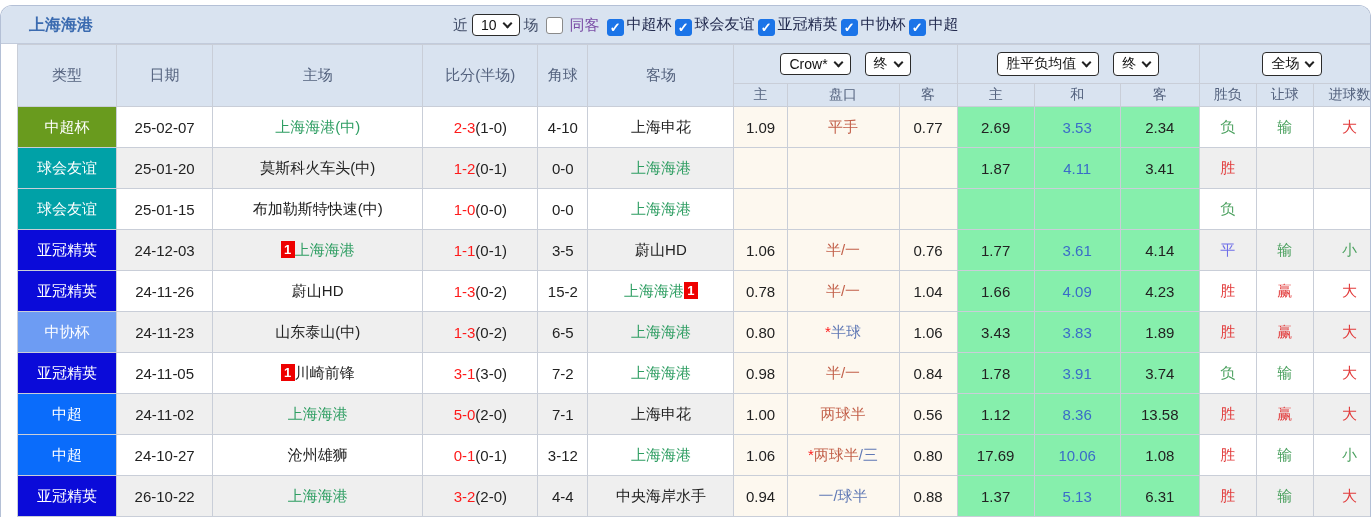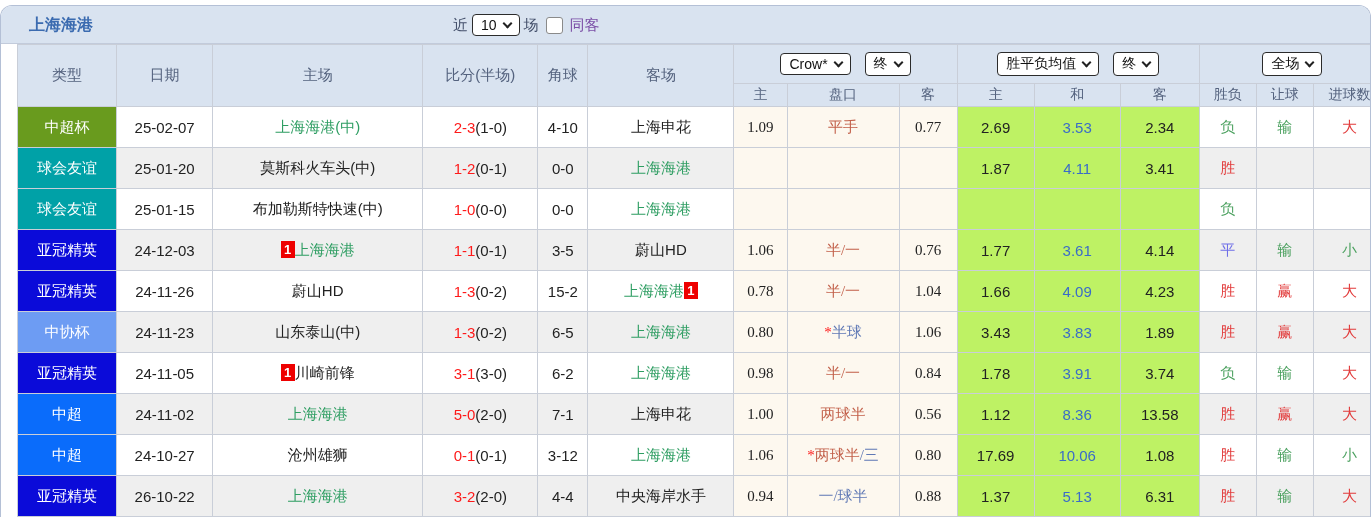--- a/index.html
+++ b/index.html
@@ -32,22 +32,22 @@
   table { width: 100%; border-collapse: collapse; table-layout: fixed; margin-left: 16px; }
   th, td { border: 1px solid #c9ced8; text-align: center; overflow: hidden; white-space: nowrap; }
   thead th { background: #d9e3f0; color: #54627e; font-weight: normal; }
   tr.h1 th { height: 39px; font-size: 15px; }
   tr.h2 th { height: 23px; font-size: 14px; }
   .grp { vertical-align: middle; }
   .grp .inner { display: flex; justify-content: center; align-items: center; gap: 14px; }
   tbody td { height: 41px; font-size: 15px; color: #222; background: #fff; }
   tr.even td { background: #efefef; }
   td.type { color: #fff; font-size: 15px; }
-  td.cream, tr.even td.cream { background: #fdf8ef; font-family: Liberation Serif, serif; }
-  td.ablue, tr.even td.ablue { background: #bef264; }
+  td.cream, tr.even td.cream { background: #fdf8ef; }
+  td.ablue, tr.even td.ablue { background: #86efac; }
   .t-green { color: var(--teamgreen); }
   .ft { color: var(--ftred); }
   .ht { color: #222; }
   .avg-d { color: var(--avgblue); }
   .badge { display: inline-block; background: #ee0000; color: #fff; width: 14px; height: 17px;
     line-height: 17px; font-size: 13px; font-weight: bold; vertical-align: 1px; }
   .pk-rust { color: var(--rust); }
   .pk-blue { color: var(--pkblue); }
   .pk-red  { color: var(--ftred); }
 </style>
@@ -59,20 +59,21 @@
     <span class="title">上海海港</span>
     <div class="controls">
       <span class="lbl">近</span>
       <span class="select">
         <span>10</span>
         <i class="chev"></i>
       </span>
       <span class="lbl">场</span>
       <span class="cb" id="cb-sameaway"></span>
       <span class="lbl purple">同客</span>
+      <span id="league-filters"><span class="cb checked">✓</span><span class="lbl dark">中超杯</span><span class="cb checked">✓</span><span class="lbl dark">球会友谊</span><span class="cb checked">✓</span><span class="lbl dark">亚冠精英</span><span class="cb checked">✓</span><span class="lbl dark">中协杯</span><span class="cb checked">✓</span><span class="lbl dark">中超</span></span>
     </div>
   </div>
 
   <table>
     <colgroup>
       <col style="width:99px">
         <col style="width:96px">
         <col style="width:210px">
       <col style="width:115px">
         <col style="width:50px">
@@ -241,21 +242,21 @@
           <td class="ablue">1.89</td>
           <td style="color: rgb(226, 60, 60);">胜</td>
           <td style="color: rgb(226, 60, 60);">赢</td>
           <td style="color: rgb(226, 60, 60);">大</td>
         </tr>
         <tr class="odd">
           <td class="type" style="background: rgb(11, 11, 217);">亚冠精英</td>
           <td>24-11-05</td>
           <td><span class="badge">1</span><span>川崎前锋</span></td>
           <td><span class="ft">3-1</span><span class="ht">(3-0)</span></td>
-          <td>6-2</td>
+          <td>7-2</td>
           <td><span class="t-green">上海海港</span></td>
           <td class="cream">0.98</td>
           <td class="cream"><span class="pk-rust">半/一</span></td>
           <td class="cream">0.84</td>
           <td class="ablue">1.78</td>
           <td class="ablue avg-d">3.91</td>
           <td class="ablue">3.74</td>
           <td style="color: rgb(74, 160, 94);">负</td>
           <td style="color: rgb(74, 160, 94);">输</td>
           <td style="color: rgb(226, 60, 60);">大</td>

